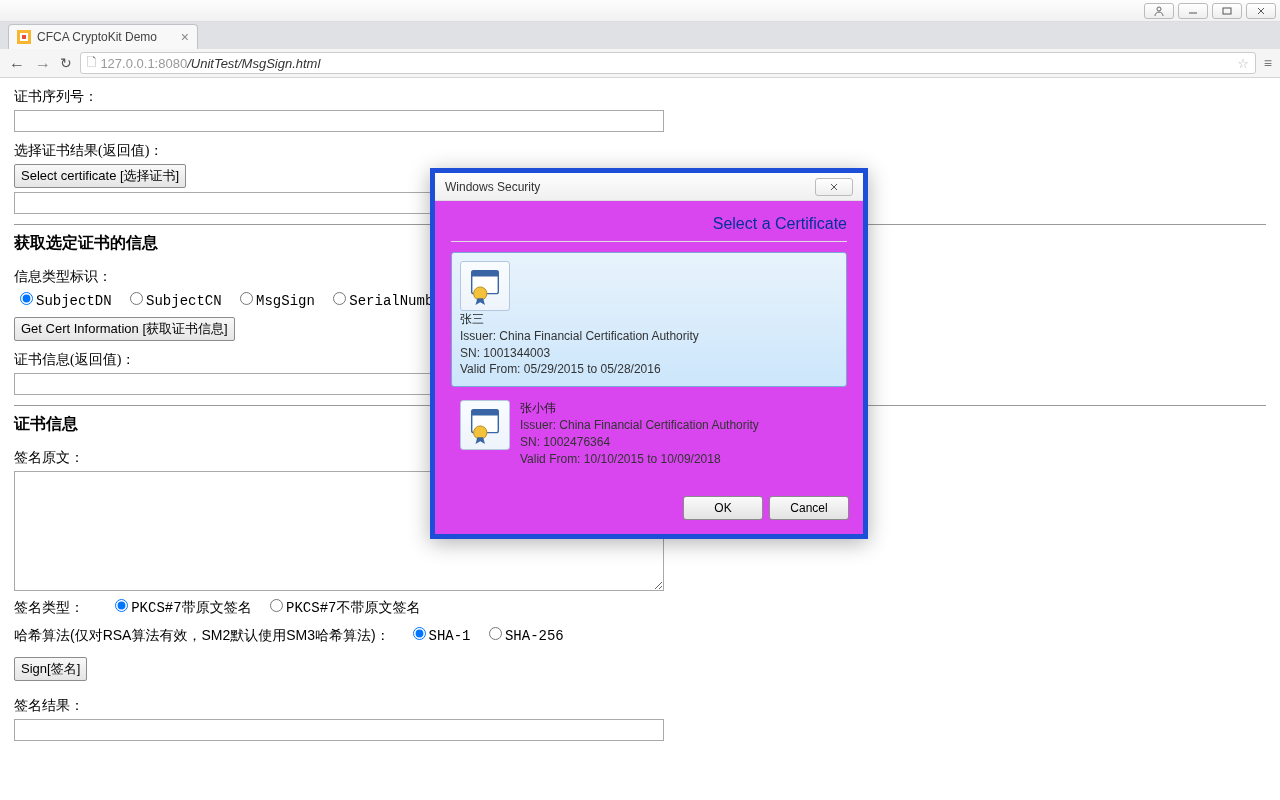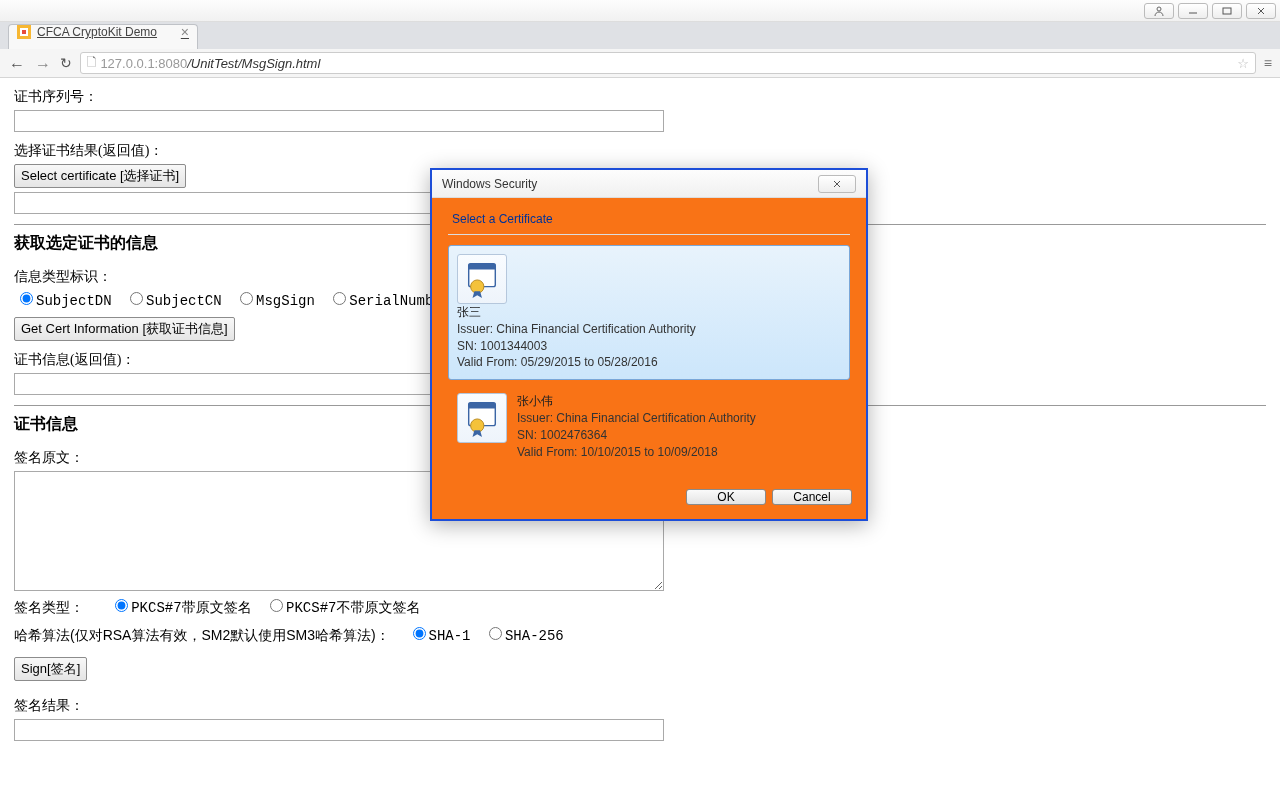--- a/index.html
+++ b/index.html
@@ -5,21 +5,21 @@
 * { box-sizing: border-box; margin: 0; padding: 0; }
 body { font-family: "Microsoft YaHei", Arial, sans-serif; font-size: 13px; background: #fff; width: 1280px; height: 800px; overflow: hidden; position: relative; }
 
 
 .win-titlebar { height: 22px; background: linear-gradient(#fdfdfd, #f1f1f1); border-bottom: 1px solid #ddd; display: flex; justify-content: flex-end; align-items: center; padding-right: 4px; }
 .win-btn { width: 30px; height: 16px; border: 1px solid #bbb; border-radius: 3px; margin-left: 4px; display: flex; align-items: center; justify-content: center; font-size: 9px; color: #555; background: linear-gradient(#fff,#eee); }
 .win-btn svg { width: 12px; height: 10px; }
 
 
 .tab-bar { height: 27px; background: #dfe1e5; display: flex; align-items: flex-end; padding-left: 8px; }
-.tab { height: 25px; min-width: 190px; background: #f8f8f8; border: 1px solid #bfc2c7; border-bottom: none; border-top-left-radius: 4px; border-top-right-radius: 4px; display: flex; align-items: flex-start; padding: 0 8px; font-size: 12px; color: #444; text-decoration: underline; }
+.tab { height: 25px; min-width: 190px; background: #f8f8f8; border: 1px solid #bfc2c7; border-bottom: none; border-top-left-radius: 4px; border-top-right-radius: 4px; display: flex; align-items: center; padding: 0 8px; font-size: 12px; color: #444; }
 .tab .favicon { width: 14px; height: 14px; margin-right: 6px; display: inline-block; }
 .tab .favicon svg { width: 14px; height: 14px; }
 .tab .close { margin-left: auto; color: #888; font-size: 14px; line-height: 1; }
 
 
 .toolbar { height: 29px; background: #f5f5f5; border-bottom: 1px solid #d5d5d5; display: flex; align-items: center; padding: 0 8px; gap: 8px; }
 .nav-arrow { color: #888; font-size: 16px; width: 18px; text-align: center; }
 .nav-arrow.enabled { color: #555; }
 .reload { color: #555; font-size: 14px; }
 .urlbar { flex: 1; height: 22px; border: 1px solid #ccc; border-radius: 3px; background: #fff; display: flex; align-items: center; padding: 0 6px; font-size: 13px; color: #555; }
@@ -36,34 +36,34 @@
 .page button { font-family: Arial, SimSun; font-size: 13px; padding: 2px 6px; border: 1px solid #8c8c8c; background: linear-gradient(#f8f8f8,#e5e5e5); border-radius: 2px; }
 .page hr { border: none; border-top: 1px solid #999; margin: 10px 0 8px 0; }
 .page h3 { font-size: 16px; font-weight: bold; margin: 8px 0 12px 0; }
 .row { margin: 4px 0; }
 .radio-row input[type=radio] { margin-right: 3px; margin-left: 10px; }
 .radio-row input[type=radio]:first-of-type { margin-left: 6px; }
 .mono { font-family: "Courier New", SimSun, monospace; }
 textarea { border: 1px solid #a9a9a9; font-size: 13px; padding: 2px; resize: both; }
 
 
-.dialog { position: absolute; left: 430px; top: 168px; width: 438px; background: #f97316; border: 2px solid #1d4ed8; box-shadow: 0 4px 20px rgba(0,0,0,0.3); font-family: "Segoe UI", Arial, sans-serif; font-size: 12px; }
+.dialog { position: absolute; left: 430px; top: 168px; width: 438px; background: #d946ef; border: 5px solid #1d4ed8; box-shadow: 0 4px 20px rgba(0,0,0,0.3); font-family: "Segoe UI", Arial, sans-serif; font-size: 12px; }
 .dialog-title { height: 28px; background: linear-gradient(#fdfdfd,#f0f0f0); border-bottom: 1px solid #ddd; display: flex; align-items: center; padding: 0 10px; color: #333; }
 .dialog-title .close { margin-left: auto; width: 38px; height: 18px; border: 1px solid #bbb; border-radius: 3px; display: flex; align-items: center; justify-content: center; background: linear-gradient(#fff,#eee); }
 .dialog-body { padding: 10px 16px 8px 16px; }
-.dialog-heading { color: #003399; font-size: 12px; margin: 4px 0 8px 4px; }
+.dialog-heading { color: #003399; font-size: 16px; margin: 4px 0 8px 4px; text-align: right; }
 .dialog-sep { border-top: 1px solid #ddd; margin: 4px 0 10px 0; }
 .cert-item { display: flex; padding: 8px; border: 1px solid transparent; border-radius: 3px; margin-bottom: 4px; }
 .cert-item.selected { background: linear-gradient(#e8f3fc,#cce6fb); border: 1px solid #7aa7d8; flex-direction: column; }
 .cert-icon { width: 50px; height: 50px; border: 1px solid #b5c7dc; border-radius: 3px; margin-right: 10px; display: flex; align-items: center; justify-content: center; background: linear-gradient(#f9fcff,#eef4fb); flex-shrink: 0; }
 .cert-icon svg { width: 38px; height: 38px; }
 .cert-text { line-height: 1.4; color: #333; font-size: 12px; }
 .cert-name { font-size: 12px; color: #222; }
 .dialog-buttons { display: flex; justify-content: flex-end; gap: 6px; padding: 8px 14px 14px 14px; }
-.dialog-buttons button { width: 80px; height: 16px; border: 1px solid #8a8a8a; border-radius: 3px; background: linear-gradient(#fafafa,#e3e3e3); font-size: 12px; }
+.dialog-buttons button { width: 80px; height: 24px; border: 1px solid #8a8a8a; border-radius: 3px; background: linear-gradient(#fafafa,#e3e3e3); font-size: 12px; }
 
 
 .page::-webkit-scrollbar { width: 16px; }
 .page::-webkit-scrollbar-track { background: #f1f1f1; border-left: 1px solid #e3e3e3; }
 .page::-webkit-scrollbar-thumb { background: #c7c7c7; border: 2px solid #f1f1f1; border-radius: 2px; }
 .page::-webkit-scrollbar-button { background: #f1f1f1; height: 16px; }
 </style>
 </head>
 <body>
 

